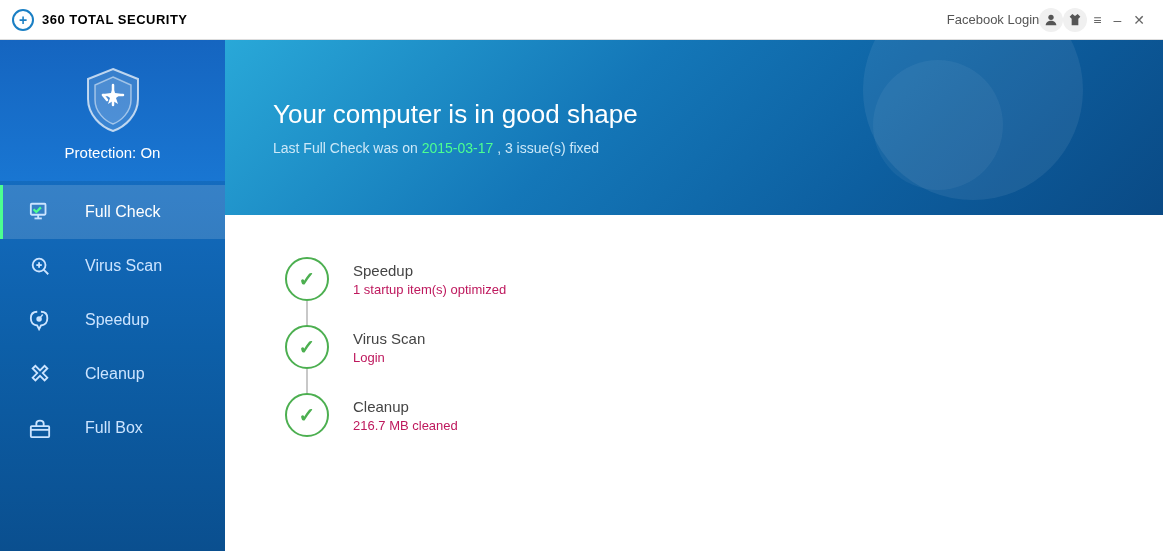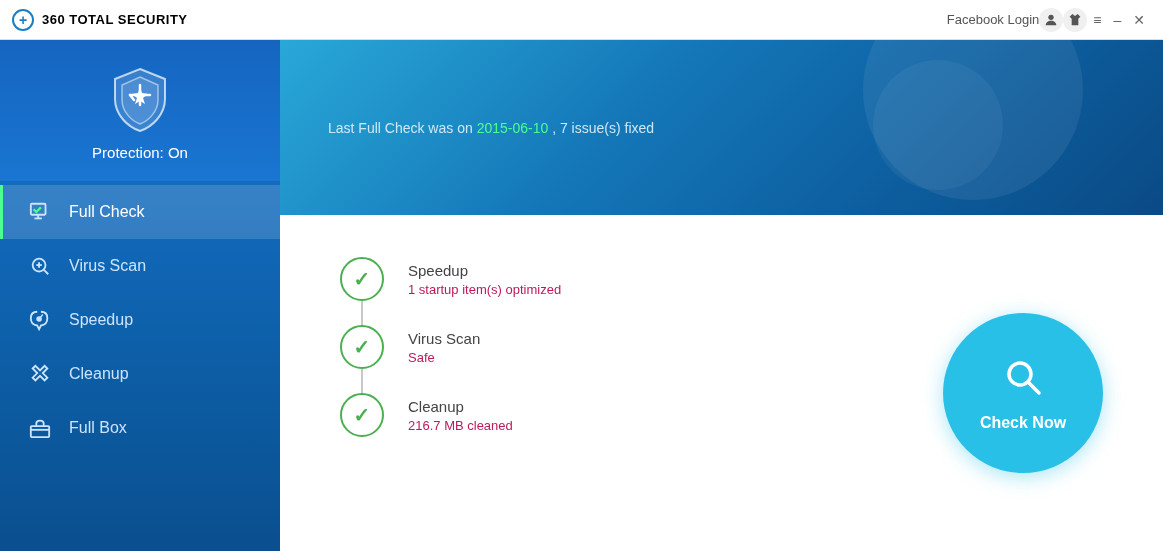--- a/index.html
+++ b/index.html
@@ -78,21 +78,21 @@
 
     
     .main-layout {
       display: flex;
       flex: 1;
       overflow: hidden;
     }
 
     
     .sidebar {
-      width: 280px;
+      width: 225px;
       background: linear-gradient(180deg, #1976d2 0%, #0d5fa8 60%, #0a4f8f 100%);
       display: flex;
       flex-direction: column;
       flex-shrink: 0;
     }
     .sidebar-header {
       display: flex;
       flex-direction: column;
       align-items: center;
       padding: 24px 0 20px;
@@ -112,21 +112,21 @@
       font-weight: 500;
     }
     .sidebar-nav {
       display: flex;
       flex-direction: column;
       margin-top: 4px;
     }
     .nav-item {
       display: flex;
       align-items: center;
-      gap: 16px;
+      gap: 32px;
       padding: 16px 24px;
       color: #cce4ff;
       font-size: 16px;
       cursor: pointer;
       position: relative;
       border-left: 3px solid transparent;
       transition: background 0.15s;
     }
     .nav-item.active {
       background: rgba(255,255,255,0.15);
@@ -395,22 +395,23 @@
           </svg>
         </span>
         <span class="nav-item-label">Full Box</span>
       </div>
     </nav>
   </div>
 
   <div class="content">
 
     <div class="hero-banner">
+      <h1 class="hero-title">Your computer is in good shape</h1>
       <p class="hero-subtitle">
-        <span>Last Full Check was on </span><span class="hero-date">2015-06-10</span><span> , 7 issue(s) fixed</span>
+        <span>Last Full Check was on </span><span class="hero-date">2015-03-17</span><span> , 3 issue(s) fixed</span>
       </p>
     </div>
 
     <div class="check-area">
       <div class="check-items">
 
         <div class="check-item">
           <div class="check-circle">
             <span class="check-tick">✓</span>
           </div>
@@ -421,41 +422,32 @@
           </div>
         </div>
 
         <div class="check-item">
           <div class="check-circle">
             <span class="check-tick">✓</span>
           </div>
           <div class="check-connector"></div>
           <div>
             <div class="check-info-name">Virus Scan</div>
-            <div class="check-info-detail">Safe</div>
+            <div class="check-info-detail">Login</div>
           </div>
         </div>
 
         <div class="check-item">
           <div class="check-circle">
             <span class="check-tick">✓</span>
           </div>
           <div>
             <div class="check-info-name">Cleanup</div>
             <div class="check-info-detail">216.7 MB cleaned</div>
           </div>
         </div>
 
       </div>
 
-      <div class="check-now-btn">
-        <span class="check-now-icon">
-          <svg width="44" height="44" viewBox="0 0 44 44" fill="none">
-            <circle cx="19" cy="19" r="11" stroke="white" stroke-width="3.5"></circle>
-            <line x1="27" y1="27" x2="38" y2="38" stroke="white" stroke-width="3.5" stroke-linecap="round"></line>
-          </svg>
-        </span>
-        <span class="check-now-label">Check Now</span>
-      </div>
     </div>
   </div>
 
 </div>
 
 </body></html>

